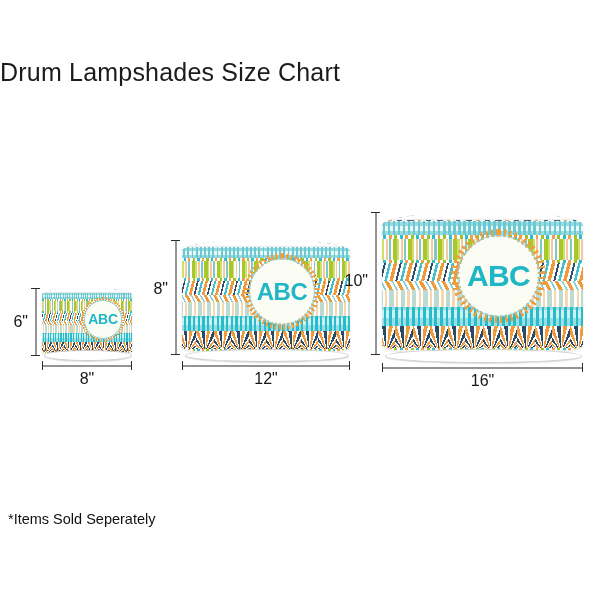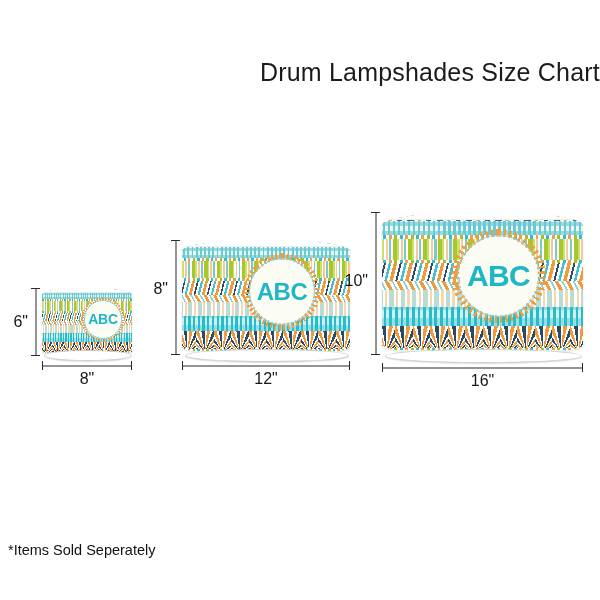--- a/index.html
+++ b/index.html
@@ -9,31 +9,31 @@
     font-family:"Liberation Sans", sans-serif;
     position:relative;
     overflow:hidden;
     -webkit-font-smoothing:antialiased;
   }
 
   .chart-title{
     position:absolute;
     left:0;right:0;
     top:58px;
-    text-align:right;
+    text-align:left;
     font-size:25px;
     color:#1b1b1b;
     letter-spacing:.2px;
     font-weight:400;
   }
 
   .footer-note{
     position:absolute;
     left:8px;
-    top:542px;
+    top:511px;
     font-size:14.5px;
     color:#111;
     font-weight:400;
   }
 
   
   .shade-group{position:absolute;}
 
   .shade{
     position:absolute;

